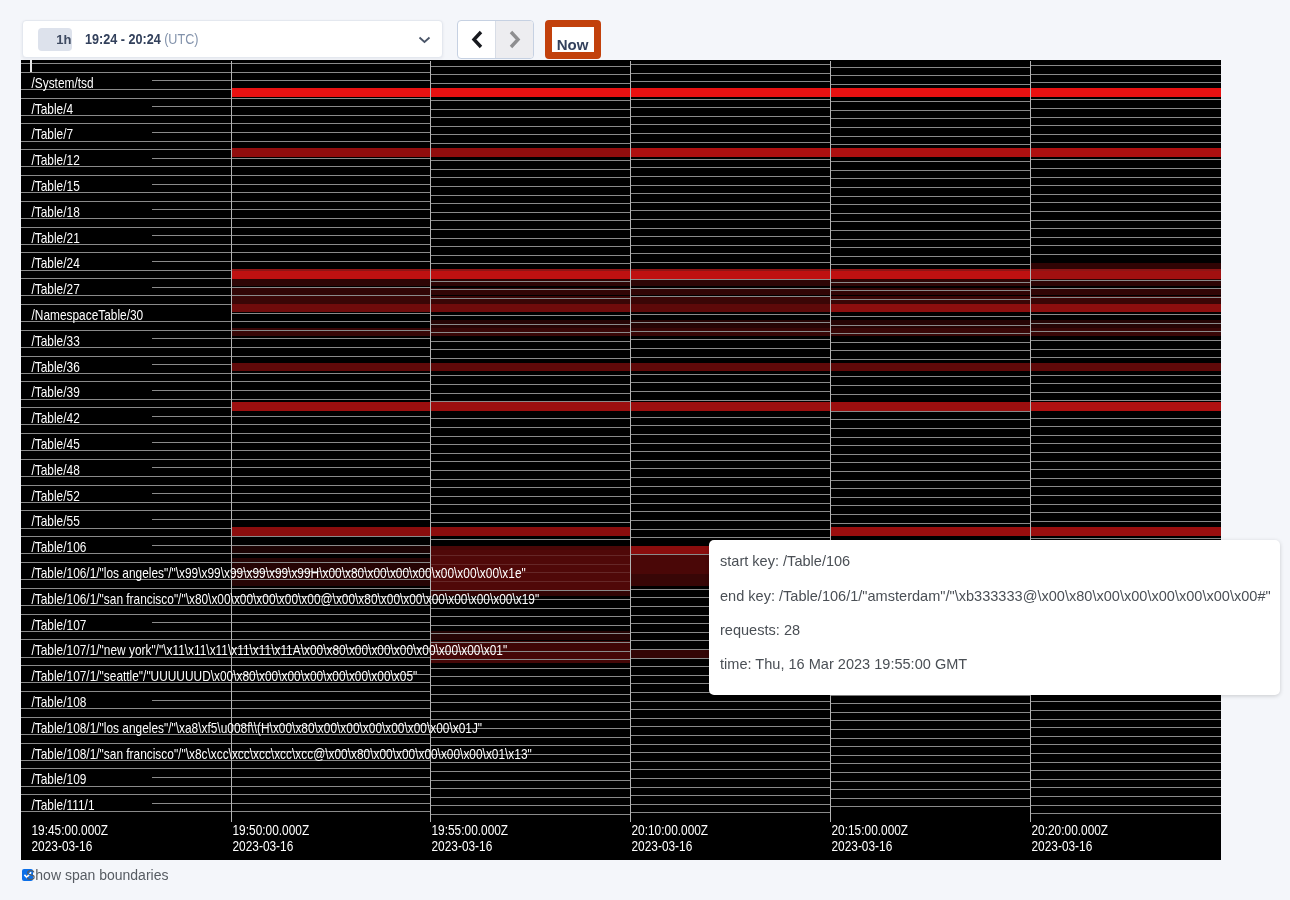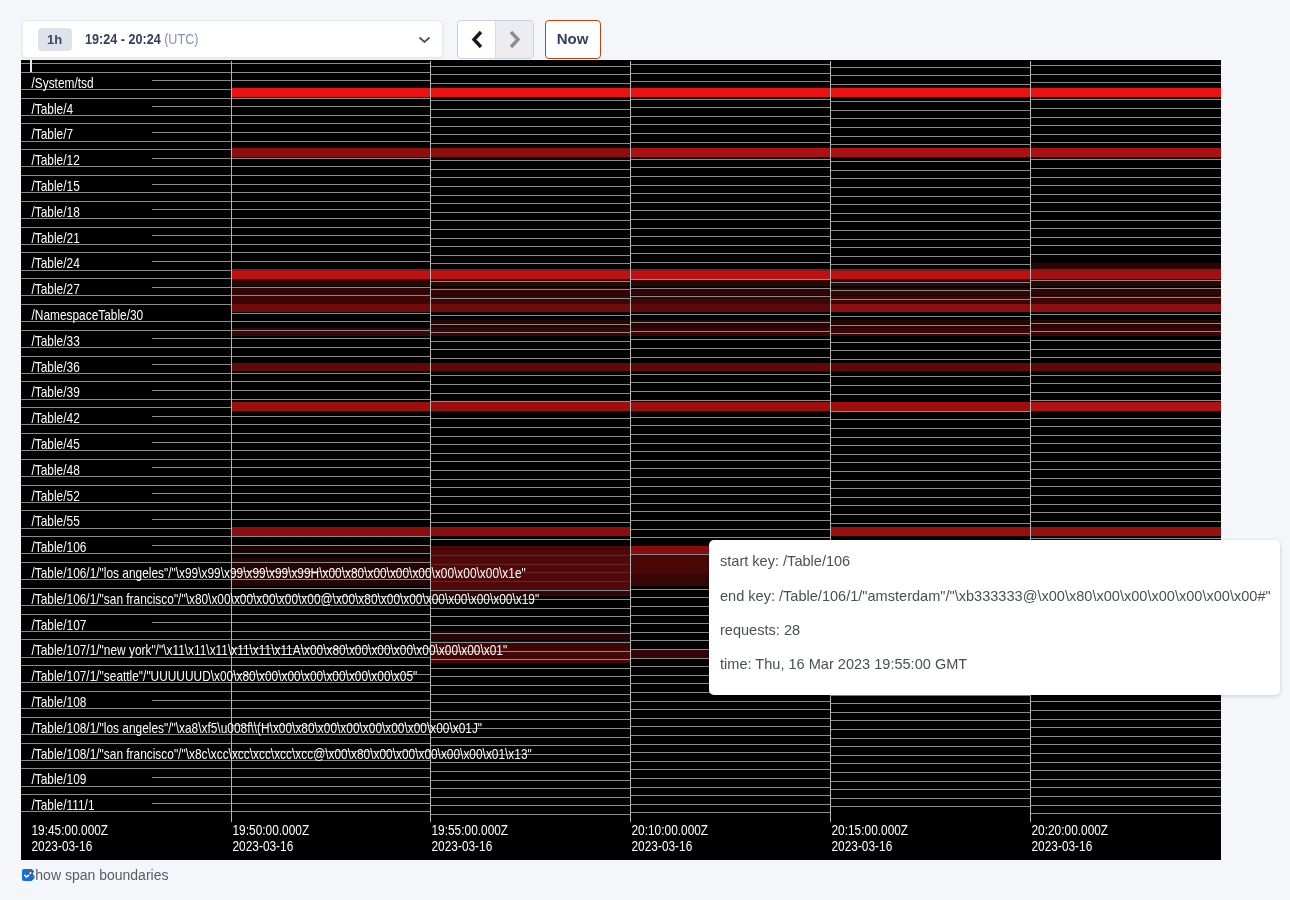--- a/index.html
+++ b/index.html
@@ -1,37 +1,37 @@
 <!DOCTYPE html>
 <html><head><meta charset="utf-8"><style>
   * { margin:0; padding:0; box-sizing:border-box; }
   html,body { width:1290px; height:900px; background:#f4f6fa; font-family:"Liberation Sans", sans-serif; overflow:hidden; }
   .abs { position:absolute; }
 </style></head>
 <body>
 <div class="abs" style="left:21.5px;top:19.5px;width:421px;height:38px;background:#fff;border:1px solid #e4e8ef;border-radius:4px;box-shadow:0 1px 3px rgba(60,70,90,.08);">
-  <div class="abs" style="left:15px;top:7.5px;width:34px;height:23px;background:#dde2ec;border-radius:4px;text-align:center;line-height:23px;font-size:13px;font-weight:bold;color:#3e4a61;">1h</div>
+  <div class="abs" style="left:15px;top:7.5px;width:34px;height:23px;background:#dde2ec;border-radius:4px;text-align:right;line-height:23px;font-size:13px;font-weight:bold;color:#3e4a61;">1h</div>
   <div class="abs" style="left:62px;top:0;height:36px;line-height:37px;font-size:14px;color:#33415c;transform:scaleX(0.9);transform-origin:0 50%;white-space:nowrap;"><b>19:24 - 20:24</b> <span style="color:#8292ab">(UTC)</span></div>
   <svg class="abs" style="left:395px;top:15px" width="13" height="8" viewBox="0 0 13 8">
       <path d="M1.5 1.5 L6.5 6 L11.5 1.5" fill="none" stroke="#4a5568" stroke-width="1.8"></path>
     </svg>
 </div>
 <div class="abs" style="left:457px;top:20px;width:77px;height:38.5px;border:1px solid #c6d1e2;border-radius:4px;background:#fff;overflow:hidden;display:flex;">
   <div style="width:38.5px;height:100%;display:flex;align-items:center;justify-content:center;">
     <svg width="12" height="19" viewBox="0 0 12 19">
         <path d="M10 2 L3 9.5 L10 17" fill="none" stroke="#17191e" stroke-width="3.4"></path>
       </svg>
   </div>
   <div style="width:38.5px;height:100%;background:#ededf0;border-left:1px solid #d8dde6;display:flex;align-items:center;justify-content:center;">
     <svg width="12" height="19" viewBox="0 0 12 19">
         <path d="M2 2 L9 9.5 L2 17" fill="none" stroke="#8e8e90" stroke-width="3.4"></path>
       </svg>
   </div>
 </div>
-<div class="abs" style="left:544.5px;top:20px;width:56px;height:38.5px;border:1px solid #c2410c;border-radius:4px;background:#fff;text-align:center;line-height:36.5px;font-size:15px;font-weight:bold;color:#33415c;">Now</div>
+<div class="abs" style="left:544.5px;top:20px;width:56px;height:38.5px;border:7px solid #c2410c;border-radius:4px;background:#fff;text-align:center;line-height:36.5px;font-size:15px;font-weight:bold;color:#33415c;">Now</div>
 
 <svg width="1200" height="800" viewBox="0 0 1200 800" xmlns="http://www.w3.org/2000/svg" style="position:absolute;left:21px;top:60px;display:block" shape-rendering="crispEdges">
 <rect x="0" y="0" width="1200" height="800" fill="#000"></rect>
 <rect x="211" y="218.5" width="989" height="7.5" fill="#2e0505"></rect>
 <rect x="211" y="227.5" width="989" height="7.5" fill="#310505"></rect>
 <rect x="211" y="236" width="989" height="7.5" fill="#3a0606"></rect>
 <rect x="410" y="260" width="790" height="8" fill="#260404"></rect>
 <rect x="211" y="268" width="989" height="8" fill="#380606"></rect>
 <rect x="211" y="486" width="198" height="8" fill="#1c0303"></rect>
 <rect x="211" y="498" width="198" height="28" fill="#260404"></rect>

